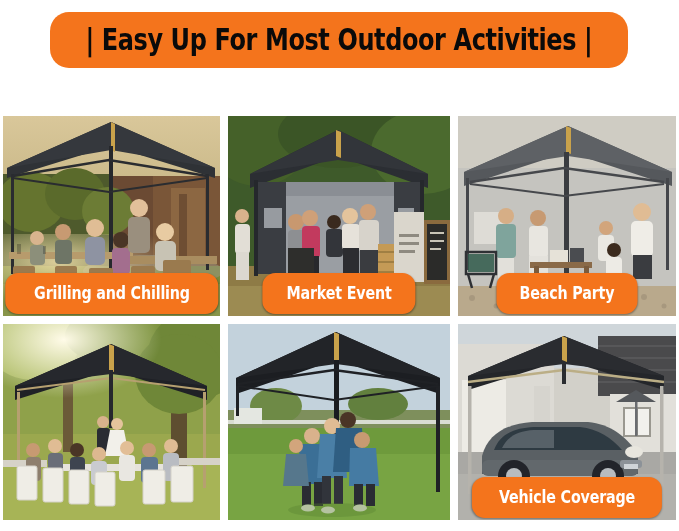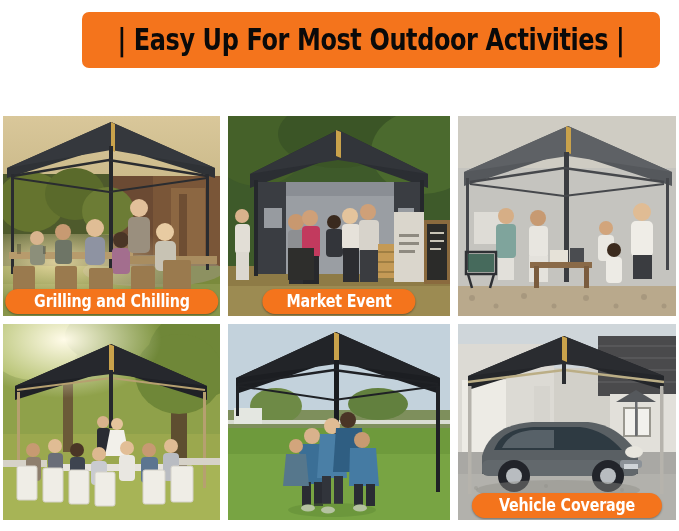--- a/index.html
+++ b/index.html
@@ -21,25 +21,24 @@
   }
 
   
   .banner {
     position: absolute;
     left: 50px;
     top: 12px;
     width: 578px;
     height: 56px;
     background: #F4741C;
-    border-radius: 7px;
+    border-radius: 19px;
     display: flex;
     align-items: center;
     justify-content: center;
-    margin-left: 32px;
   }
   .banner-title {
     color: #0a0a0a;
     font-family: "DejaVu Sans", sans-serif;
     font-size: 30px;
     font-weight: bold;
     letter-spacing: -0.5px;
     transform: scaleX(0.80);
     transform-origin: center center;
     white-space: nowrap;
@@ -70,21 +69,21 @@
     height: 100%;
   }
   .pill {
     position: absolute;
     left: 50%;
     transform: translateX(-50%);
     bottom: 2px;
     background: #F4741C;
     border-radius: 13px;
     height: 25px;
-    padding: 0 14px;
+    padding: 8px 14px;
     display: flex;
     align-items: center;
     justify-content: center;
     box-shadow: 0 1px 2px rgba(0,0,0,0.35);
   }
   .pill-label {
     color: #ffffff;
     font-family: "DejaVu Sans", sans-serif;
     font-size: 17px;
     font-weight: bold;
@@ -293,20 +292,23 @@
         <rect x="92" y="134" width="18" height="12" fill="#E6E2D8"></rect>
         <rect x="112" y="132" width="14" height="14" fill="#4A4C50"></rect>
 
         <g stroke="#2E3034" stroke-width="2.5" fill="none">
           <rect x="8" y="136" width="30" height="22"></rect>
             <line x1="10" y1="158" x2="14" y2="172"></line>
             <line x1="36" y1="158" x2="32" y2="172"></line>
         </g>
         <rect x="10" y="138" width="26" height="18" fill="#2F5A4A" opacity="0.85"></rect>
       </svg>
+      <div class="pill">
+        <span class="pill-label">Beach Party</span>
+      </div>
     </div>
 
     <div class="panel">
       <svg viewBox="0 0 217 196" preserveAspectRatio="none">
         <defs>
           <radialGradient id="g4sun" cx="0.28" cy="0.12" r="0.45">
             <stop offset="0" stop-color="#FFFBE8"></stop>
               <stop offset="1" stop-color="#FFFBE8" stop-opacity="0"></stop>
           </radialGradient>
         </defs>

